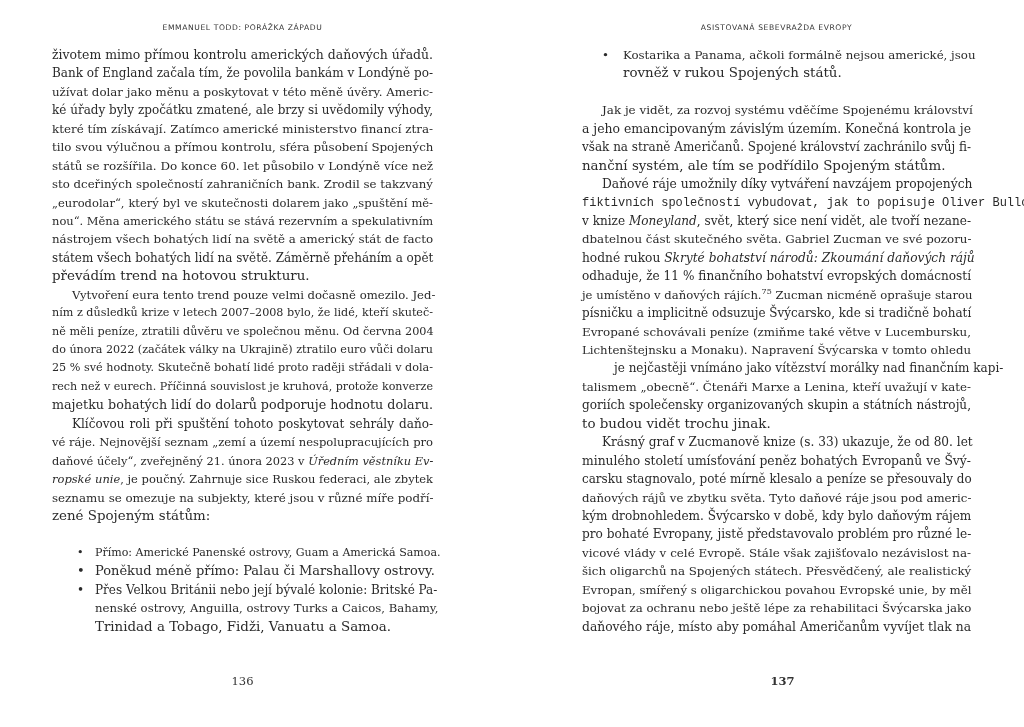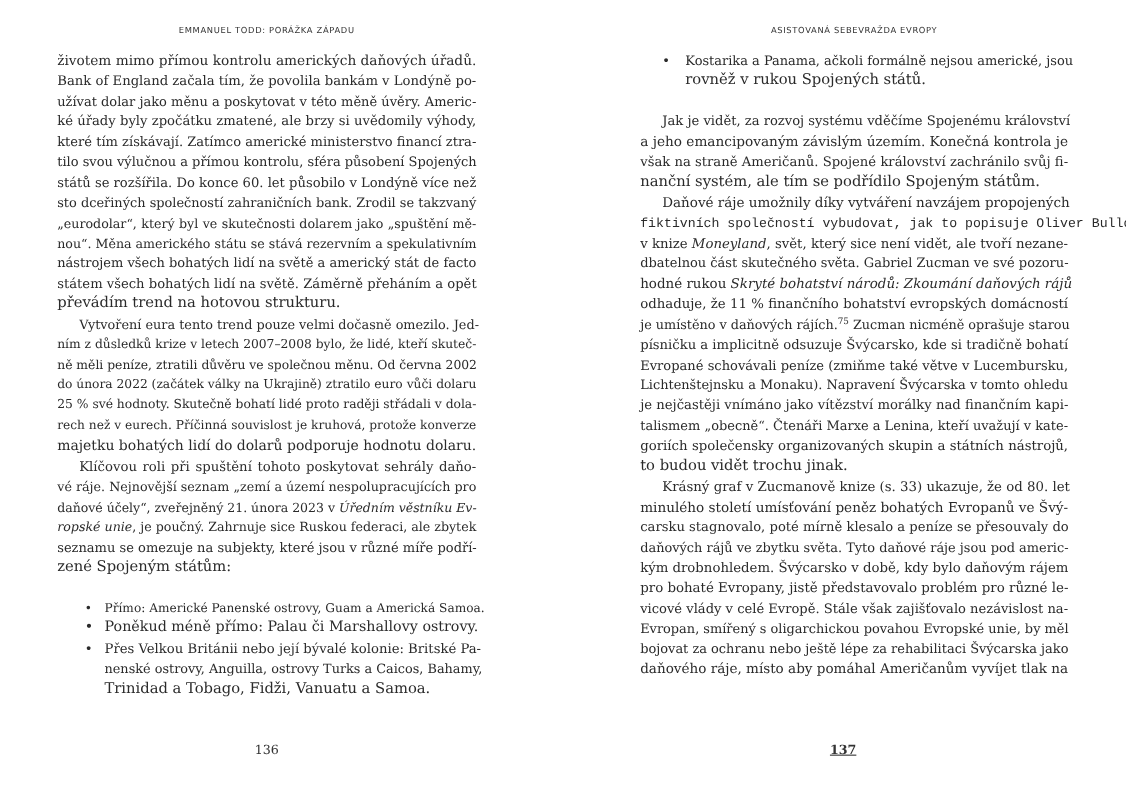--- a/index.html
+++ b/index.html
@@ -21,21 +21,21 @@
   .line.indent { padding-left: 20px; }
   .line.bullet-line { position: relative; padding-left: 43px; }
   .line.bullet-cont { padding-left: 43px; }
   .bullet { position: absolute; left: 25px; top: 0; }
   .gap { display: block; height: 18.45px; }
   em { font-style: italic; }
   sup { font-size: 8px; line-height: 0; vertical-align: super; }
   .page-number { position: absolute; top: 674px; width: 100%; text-align: center;
          font-size: 11.5px; color: #333; }
   .left .page-number { left: 52px; width: 381px; }
-  .right .page-number { left: 60px; width: 389px; font-weight: bold; text-decoration: underline; }
+  .right .page-number { left: 76px; width: 389px; font-weight: bold; }
   .right .text-block .bullet { left: 20px; }
   .right .line.bullet-line, .right .line.bullet-cont { padding-left: 41px; }
 </style>
 </head>
 <body>
 
 <div class="page left">
   <div class="running-head">Emmanuel Todd: Porážka Západu</div>
   <div class="text-block">
     <div>
@@ -49,21 +49,21 @@
       <span class="line" style="font-size: 11.74px;">sto dceřiných společností zahraničních bank. Zrodil se takzvaný</span>
       <span class="line" style="font-size: 11.5px;">„eurodolar“, který byl ve skutečnosti dolarem jako „spuštění mě-</span>
       <span class="line" style="font-size: 11.47px;">nou“. Měna amerického státu se stává rezervním a spekulativním</span>
       <span class="line" style="font-size: 11.82px;">nástrojem všech bohatých lidí na světě a americký stát de facto</span>
       <span class="line" style="font-size: 11.96px;">státem všech bohatých lidí na světě. Záměrně přeháním a opět</span>
       <span class="line last">převádím trend na hotovou strukturu.</span>
     </div>
     <div>
       <span class="line indent" style="font-size: 11.66px;">Vytvoření eura tento trend pouze velmi dočasně omezilo. Jed-</span>
       <span class="line" style="font-size: 11.17px;">ním z důsledků krize v letech 2007–2008 bylo, že lidé, kteří skuteč-</span>
-      <span class="line" style="font-size: 11.22px;">ně měli peníze, ztratili důvěru ve společnou měnu. Od června 2002</span>
+      <span class="line" style="font-size: 11.22px;">ně měli peníze, ztratili důvěru ve společnou měnu. Od června 2004</span>
       <span class="line" style="font-size: 11.15px;">do února 2022 (začátek války na Ukrajině) ztratilo euro vůči dolaru</span>
       <span class="line" style="font-size: 11.2px;">25 % své hodnoty. Skutečně bohatí lidé proto raději střádali v dola-</span>
       <span class="line" style="font-size: 11.1px;">rech než v eurech. Příčinná souvislost je kruhová, protože konverze</span>
       <span class="line last" style="font-size: 12.7px;">majetku bohatých lidí do dolarů podporuje hodnotu dolaru.</span>
     </div>
     <div>
       <span class="line indent" style="font-size: 12.04px;">Klíčovou roli při spuštění tohoto poskytovat sehrály daňo-</span>
       <span class="line" style="font-size: 11.55px;">vé ráje. Nejnovější seznam „zemí a území nespolupracujících pro</span>
       <span class="line" style="font-size: 11.37px;"><span>daňové účely“, zveřejněný 21. února 2023 v </span><em>Úředním věstníku Ev-</em></span>
       <span class="line" style="font-size: 11.47px;"><em>ropské unie</em><span>, je poučný. Zahrnuje sice Ruskou federaci, ale zbytek</span></span>
@@ -108,32 +108,33 @@
       <span class="line indent" style="font-size: 12.29px;">Daňové ráje umožnily díky vytváření navzájem propojených</span>
       <span class="line" style="font-size: 12px; font-family: Liberation Mono, monospace;">fiktivních společností vybudovat, jak to popisuje Oliver Bullough</span>
       <span class="line" style="font-size: 12.07px;"><span>v knize </span><em>Moneyland</em><span>, svět, který sice není vidět, ale tvoří nezane-</span></span>
       <span class="line" style="font-size: 11.82px;">dbatelnou část skutečného světa. Gabriel Zucman ve své pozoru-</span>
       <span class="line" style="font-size: 12.21px;"><span>hodné rukou </span><em>Skryté bohatství národů: Zkoumání daňových rájů</em></span>
       <span class="line" style="font-size: 12.09px;">odhaduje, že 11 % finančního bohatství evropských domácností</span>
       <span class="line" style="font-size: 11.64px;"><span>je umístěno v daňových rájích.</span><sup>75</sup><span> Zucman nicméně oprašuje starou</span></span>
       <span class="line" style="font-size: 11.98px;">písničku a implicitně odsuzuje Švýcarsko, kde si tradičně bohatí</span>
       <span class="line" style="font-size: 11.87px;">Evropané schovávali peníze (zmiňme také větve v Lucembursku,</span>
       <span class="line" style="font-size: 11.74px;">Lichtenštejnsku a Monaku). Napravení Švýcarska v tomto ohledu</span>
-      <span class="line" style="font-size: 12.01px;">je nejčastěji vnímáno jako vítězství morálky nad finančním kapi-</span>
+      <span class="line" style="font-size: 12.01px; margin-left: 32px;">je nejčastěji vnímáno jako vítězství morálky nad finančním kapi-</span>
       <span class="line" style="font-size: 11.79px;">talismem „obecně“. Čtenáři Marxe a Lenina, kteří uvažují v kate-</span>
       <span class="line" style="font-size: 12.09px;">goriích společensky organizovaných skupin a státních nástrojů,</span>
       <span class="line last">to budou vidět trochu jinak.</span>
     </div>
     <div>
       <span class="line indent" style="font-size: 12.12px;">Krásný graf v Zucmanově knize (s. 33) ukazuje, že od 80. let</span>
       <span class="line" style="font-size: 12.35px;">minulého století umísťování peněz bohatých Evropanů ve Švý-</span>
       <span class="line" style="font-size: 11.96px;">carsku stagnovalo, poté mírně klesalo a peníze se přesouvaly do</span>
       <span class="line" style="font-size: 11.74px;">daňových rájů ve zbytku světa. Tyto daňové ráje jsou pod americ-</span>
       <span class="line" style="font-size: 12.07px;">kým drobnohledem. Švýcarsko v době, kdy bylo daňovým rájem</span>
       <span class="line" style="font-size: 12.15px;">pro bohaté Evropany, jistě představovalo problém pro různé le-</span>
       <span class="line" style="font-size: 11.9px;">vicové vlády v celé Evropě. Stále však zajišťovalo nezávislost na-</span>
+      <span class="line" style="font-size: 11.82px;">šich oligarchů na Spojených státech. Přesvědčený, ale realistický</span>
       <span class="line" style="font-size: 11.74px;">Evropan, smířený s oligarchickou povahou Evropské unie, by měl</span>
       <span class="line" style="font-size: 11.77px;">bojovat za ochranu nebo ještě lépe za rehabilitaci Švýcarska jako</span>
       <span class="line" style="font-size: 12.32px;">daňového ráje, místo aby pomáhal Američanům vyvíjet tlak na</span>
     </div>
   </div>
   <div class="page-number">137</div>
 </div>
 
 </body></html>

